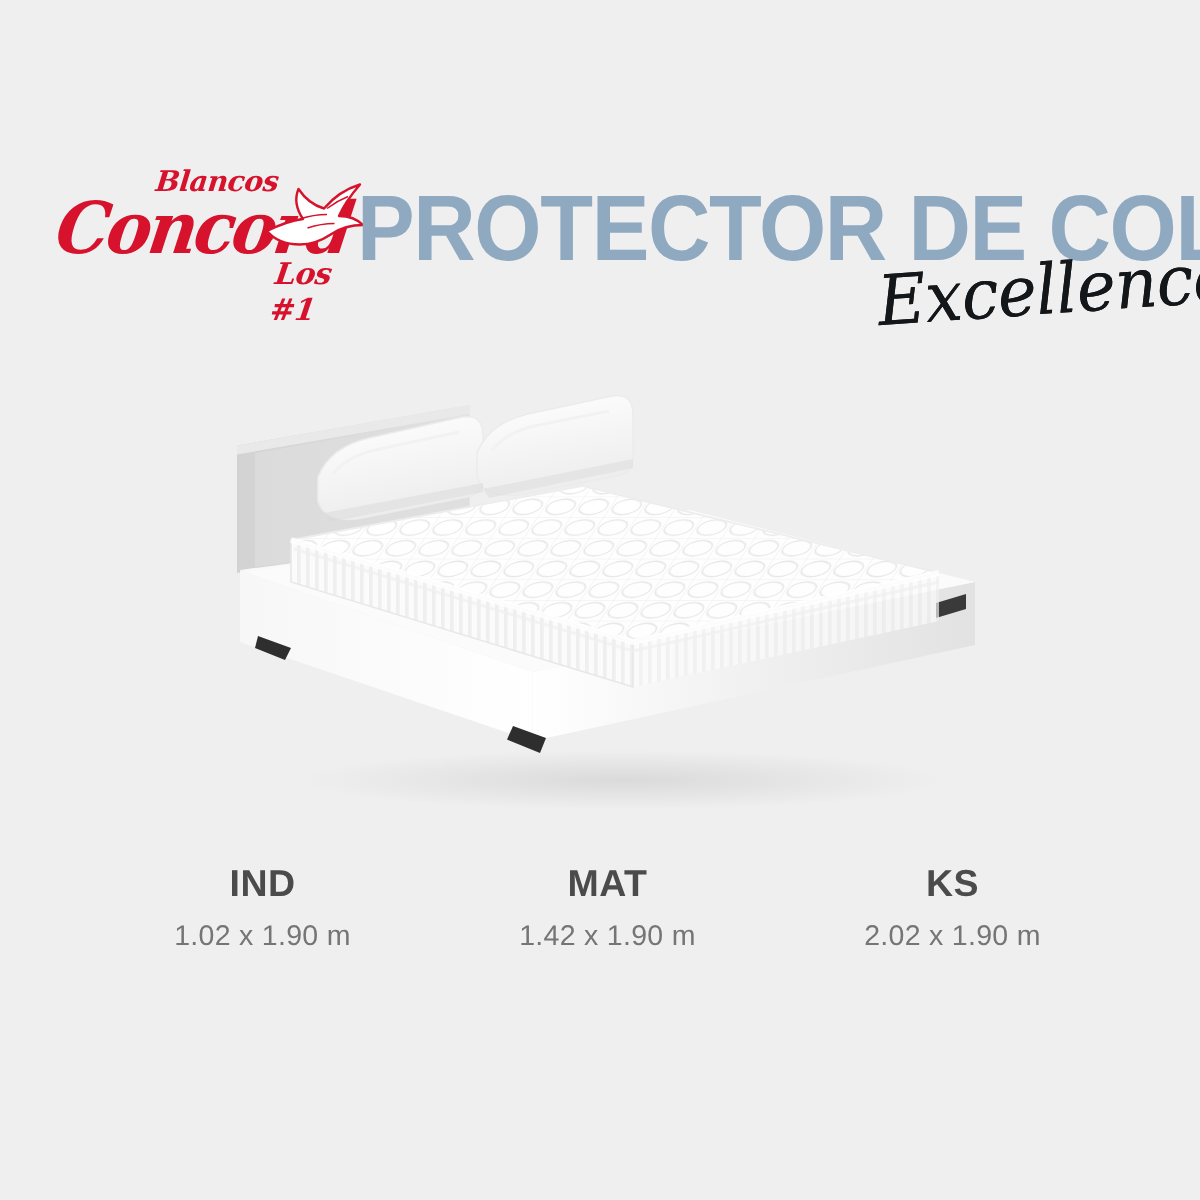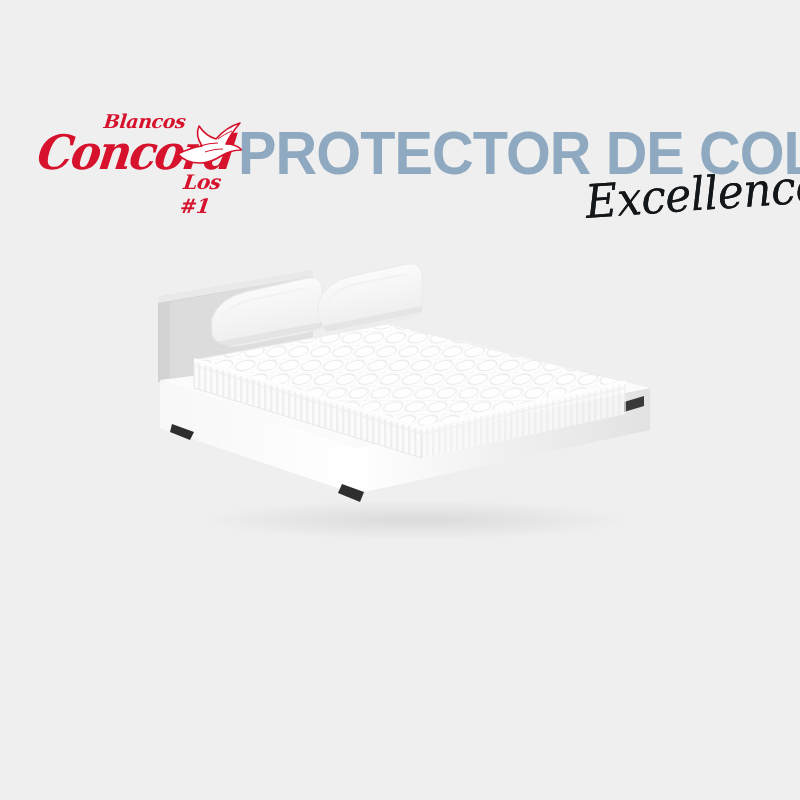--- a/index.html
+++ b/index.html
@@ -201,14 +201,28 @@
       <path d="M72 54 Q82 42 100 38 L156 26" fill="none" stroke="#f2f2f2" stroke-width="2"></path>
 
       <path d="M168 40 Q176 20 202 14 L258 2 Q272 0 272 14 L272 44 Q272 54 258 56 L196 68 Q172 70 168 56 Z" fill="url(#pillowG)" stroke="#ebebeb" stroke-width="1"></path>
       <path d="M178 38 Q188 26 206 22 L256 12" fill="none" stroke="#f2f2f2" stroke-width="2"></path>
 
       <path d="M66 80 L172 60 L172 66 L70 86 Z" fill="#dadada" opacity=".5"></path>
       <path d="M172 64 L272 44 L272 50 L176 70 Z" fill="#dadada" opacity=".45"></path>
     </svg>
   </div>
 
+  <div id="sizes">
+    <div class="size-col">
+      <div class="size-code">IND</div>
+      <div class="size-dims">1.02 x 1.90 m</div>
+    </div>
+    <div class="size-col">
+      <div class="size-code">MAT</div>
+      <div class="size-dims">1.42 x 1.90 m</div>
+    </div>
+    <div class="size-col">
+      <div class="size-code">KS</div>
+      <div class="size-dims">2.02 x 1.90 m</div>
+    </div>
+  </div>
 
 </div>
 
 </body></html>

